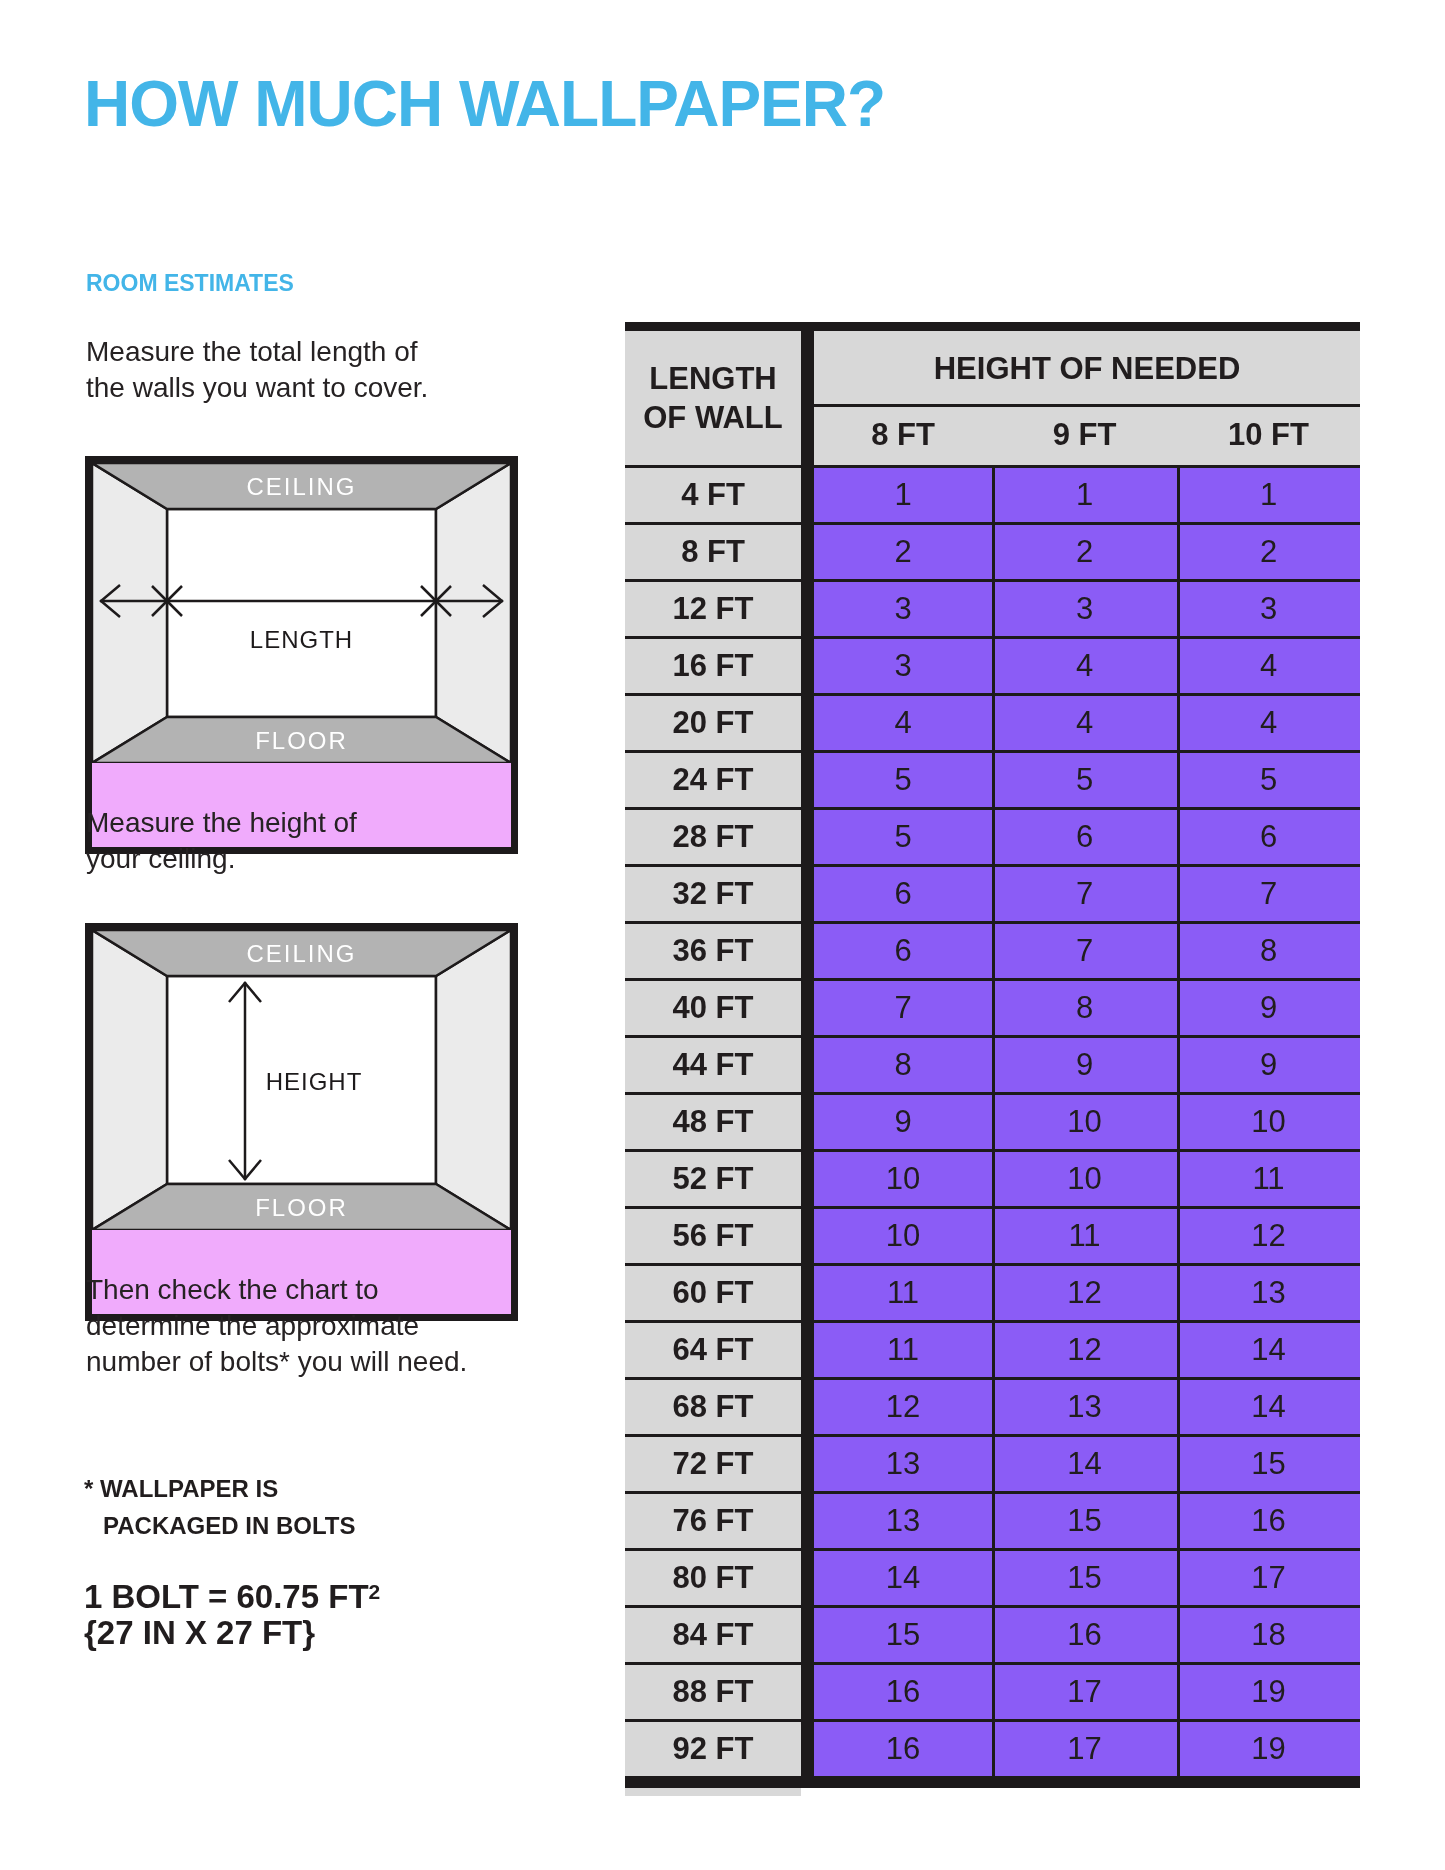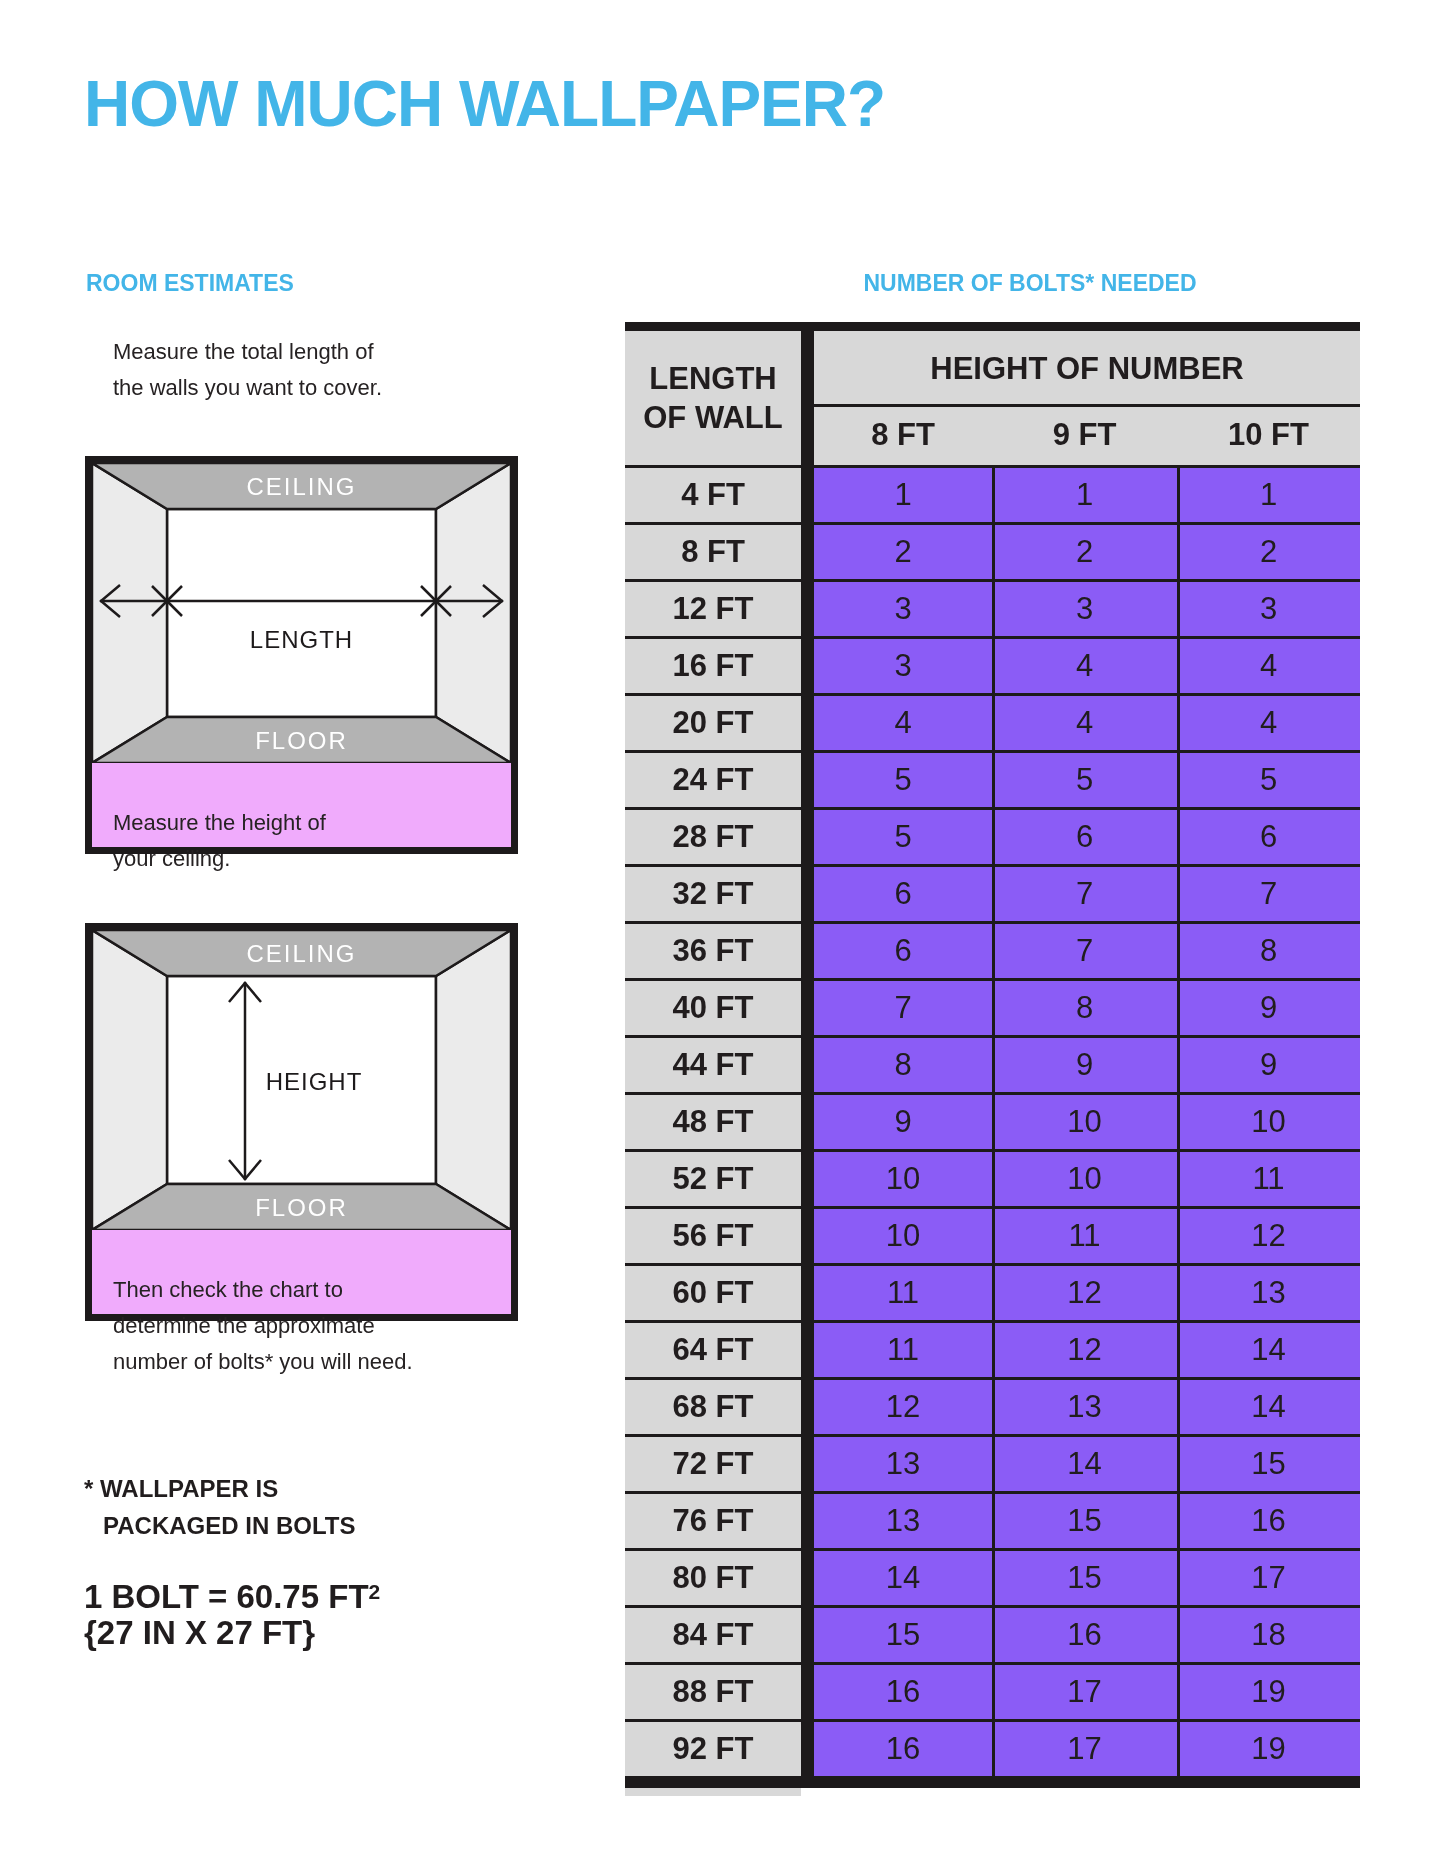--- a/index.html
+++ b/index.html
@@ -5,21 +5,21 @@
   html,body{margin:0;padding:0;background:#fff;}
   #page{position:relative;width:1445px;height:1870px;background:#ffffff;
         font-family:"Liberation Sans","DejaVu Sans",sans-serif;color:#211d1e;overflow:hidden;border-radius:20px;}
   .abs{position:absolute;}
 
   
   #title{left:84px;top:70px;font-size:64px;font-weight:bold;letter-spacing:-1px;color:#43b5e8;line-height:68px;}
   .section-heading{font-size:23px;font-weight:bold;color:#43b5e8;line-height:34px;letter-spacing:0px;}
   #room-estimates{left:86px;top:266px;}
   #bolts-heading{left:625px;top:266px;width:810px;text-align:center;}
-  .body-text{font-size:22px;line-height:36px;color:#262223;margin-left:27px;}
+  .body-text{font-size:28px;line-height:36px;color:#262223;}
   #para1{left:86px;top:334px;}
   #para2{left:86px;top:805px;}
   #para3{left:86px;top:1272px;}
   .note-text{font-size:24px;line-height:37px;font-weight:bold;color:#211d1e;}
   #note{left:84px;top:1470px;}
   #note .indent{padding-left:19px;}
   #bolt-eq{left:84px;top:1574px;font-size:33px;line-height:36px;font-weight:bold;}
   #bolt-eq sup{font-size:21px;vertical-align:9px;}
 
   
@@ -61,21 +61,20 @@
   #t-stub{position:absolute;left:0;top:1466px;width:176px;height:8px;background:#d8d8d8;}
 </style>
 </head>
 <body>
 
 <div id="page">
 
   <div class="abs" id="title">HOW MUCH WALLPAPER?</div>
 
   <div class="abs section-heading" id="room-estimates">ROOM ESTIMATES</div>
-  <div class="abs section-heading" id="bolts-heading">NUMBER OF BOLTS* NEEDED</div>
 
   <div class="abs body-text" id="para1">
     <div>Measure the total length of</div>
     <div>the walls you want to cover.</div>
   </div>
 
   <div class="abs diagram" id="diagram1">
     <svg width="419" height="300" viewBox="0 0 419 300">
       <rect x="75" y="46" width="269" height="208" fill="#ffffff" stroke="#1d1a1b" stroke-width="2.5"></rect>
       <polygon points="0,0 75,46 75,254 0,300" fill="#ebebeb" stroke="#1d1a1b" stroke-width="2.5"></polygon>
@@ -137,21 +136,21 @@
   </div>
 
   <div class="abs" id="bolt-table">
     <div class="bar" id="t-topbar"></div>
 
     <div id="t-header">
       <div id="t-rowhead">
         <div>LENGTH</div>
         <div>OF WALL</div>
       </div>
-      <div id="t-colgroup">HEIGHT OF NUMBER</div>
+      <div id="t-colgroup">HEIGHT OF NEEDED</div>
       <div id="t-subline"></div>
       <div class="t-subcell" id="t-sub1">8 FT</div>
       <div class="t-subcell" id="t-sub2">9 FT</div>
       <div class="t-subcell" id="t-sub3">10 FT</div>
     </div>
 
     <div id="t-rows">
   <div class="trow">
     <div class="tlabel">4 FT</div>
     <div class="tval v1">1</div>

